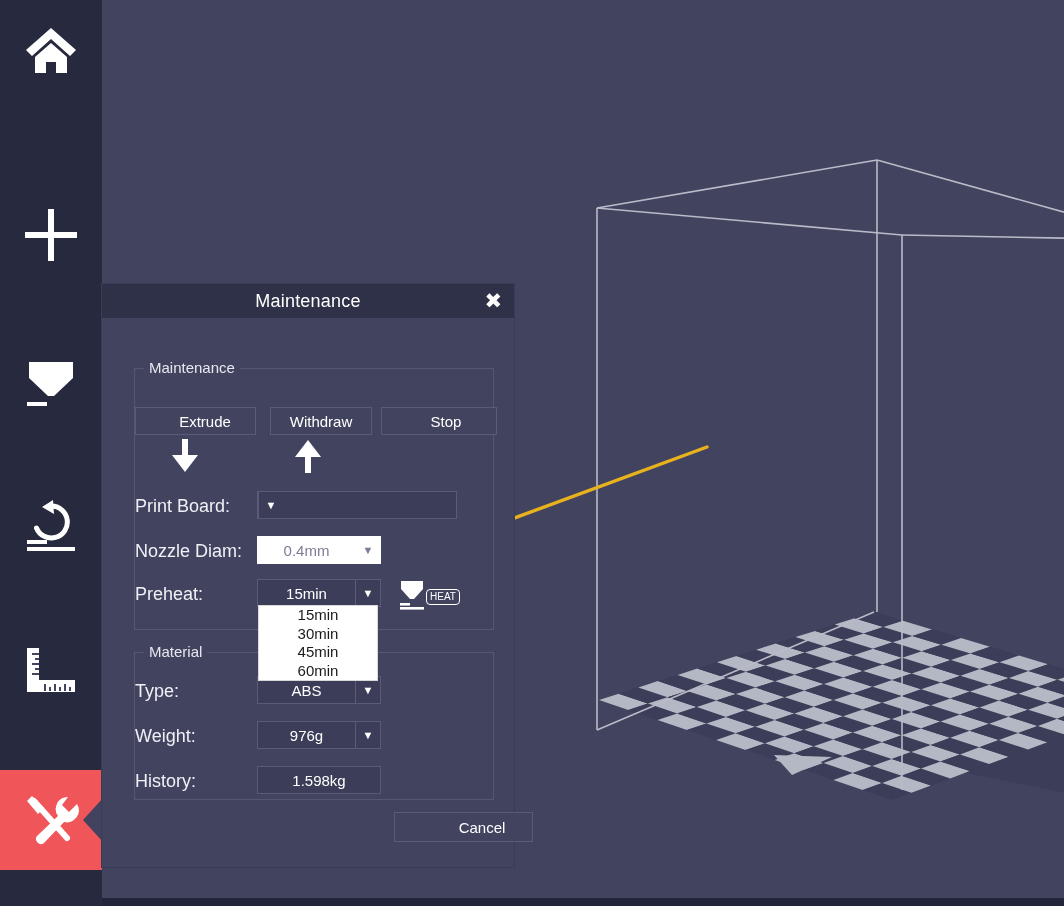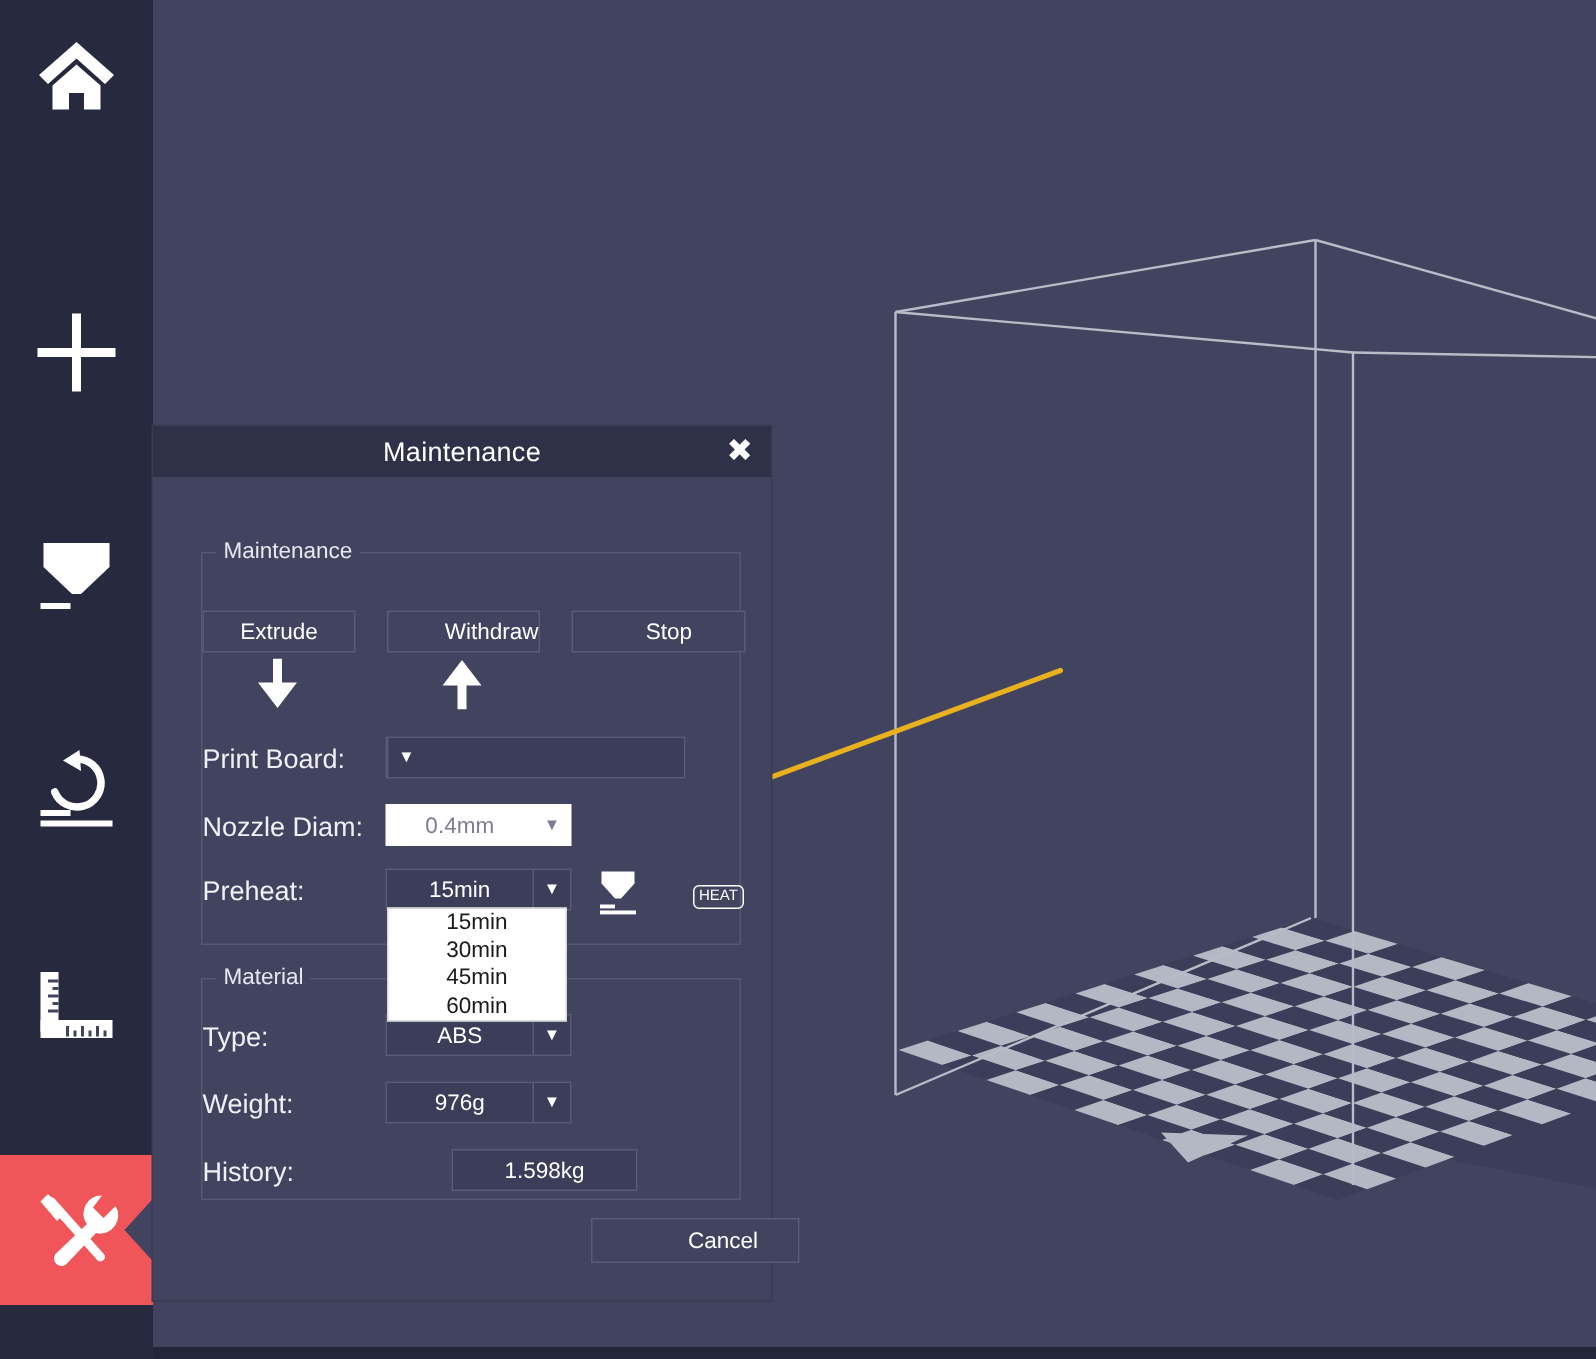--- a/index.html
+++ b/index.html
@@ -407,24 +407,24 @@
       <span class="dlg-title-text">Maintenance</span>
       <span class="dlg-close">✖</span>
     </div>
 
     <div class="dlg-body">
 
       <div class="group" style="left:32px;top:50px;width:358px;height:260px;">
         <span class="group-legend">Maintenance</span>
       </div>
 
-      <div class="btn" style="left:33px;top:89px;width:100px;height:26px;">
+      <div class="btn" style="left:33px;top:89px;width:100px;height:26px;padding-left:19px;">
         <span>Extrude</span>
       </div>
-      <div class="btn" style="left:156px;top:89px;width:100px;height:26px;justify-content:flex-end;">
+      <div class="btn" style="left:168px;top:89px;width:100px;height:26px;">
         <span>Withdraw</span>
       </div>
       <div class="btn" style="left:279px;top:89px;width:100px;height:26px;padding-left:14px;">
         <span>Stop</span>
       </div>
 
       <div class="arrow-glyph" style="left:33px;top:120px;width:100px;height:36px;">
         <svg width="30" height="34" viewBox="0 0 30 34">
           <rect x="12" y="0" width="6" height="20" fill="#ffffff"></rect>
           <polygon points="2,16 28,16 15,33" fill="#ffffff"></polygon>
@@ -447,21 +447,21 @@
         <span class="combo-value">0.4mm</span>
         <span class="combo-arrow">▼</span>
       </div>
 
       <span class="row-label" style="left:33px;top:266px;">Preheat:</span>
       <div class="combo" style="left:155px;top:261px;width:122px;">
         <span class="combo-value">15min</span>
         <span class="combo-arrow">▼</span>
       </div>
 
-      <div class="heat-btn" style="left:297px;top:262px;gap:36px;">
+      <div class="heat-btn" style="left:297px;top:262px;">
         <span>
           <svg width="26" height="30" viewBox="0 0 26 30">
             <path d="M2 1 L24 1 L24 9 L15 19 L11 19 L2 9 Z" fill="#ffffff"></path>
             <rect x="1" y="23" width="10" height="2.6" fill="#ffffff"></rect>
             <rect x="1" y="27" width="24" height="2.6" fill="#ffffff"></rect>
           </svg>
         </span>
         <span class="heat-tag">HEAT</span>
       </div>
 
@@ -475,21 +475,21 @@
         <span class="combo-arrow">▼</span>
       </div>
 
       <span class="row-label" style="left:33px;top:408px;">Weight:</span>
       <div class="combo" style="left:155px;top:403px;width:122px;">
         <span class="combo-value">976g</span>
         <span class="combo-arrow">▼</span>
       </div>
 
       <span class="row-label" style="left:33px;top:453px;">History:</span>
-      <div class="textfield" style="left:155px;top:448px;width:122px;margin-left:44px;">
+      <div class="textfield" style="left:155px;top:448px;width:122px;">
         <span>1.598kg</span>
       </div>
 
       <div class="btn" style="left:292px;top:494px;width:100px;height:28px;padding-left:37px;">
         <span>Cancel</span>
       </div>
 
       <div class="dropdown-list" style="left:156px;top:287px;width:118px;">
         <div class="dropdown-item">15min</div>
         <div class="dropdown-item">30min</div>

